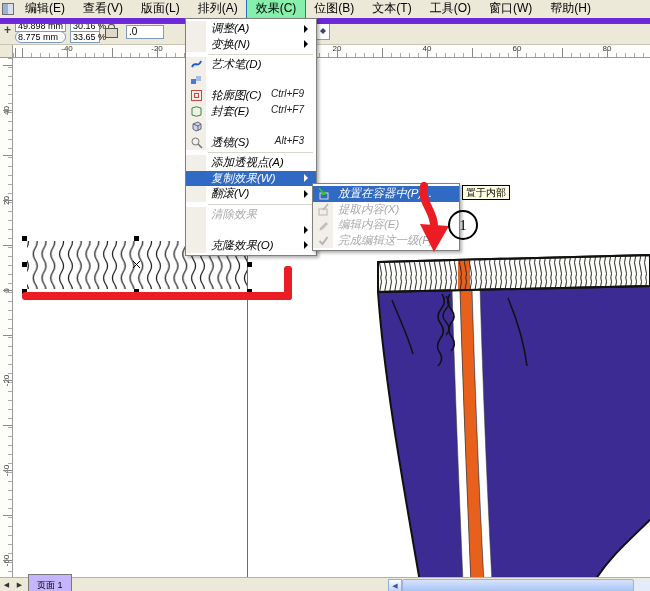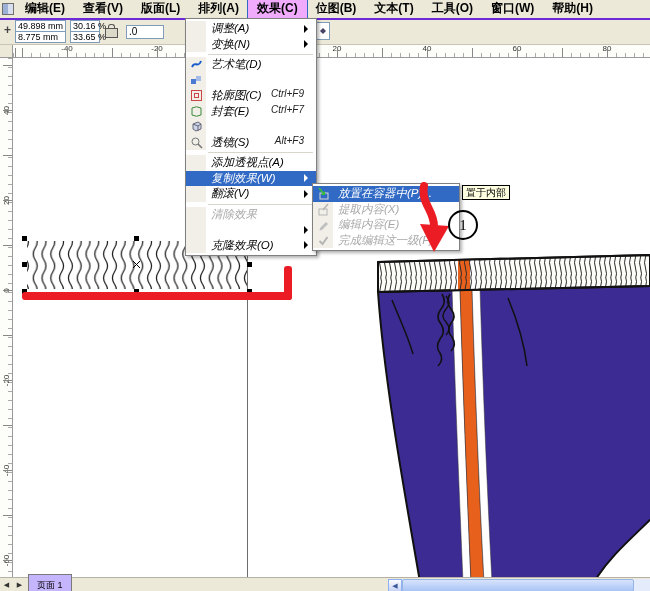--- a/index.html
+++ b/index.html
@@ -1,25 +1,25 @@
 <!DOCTYPE html>
 <html><head>
 <meta charset="utf-8">
 <style>
   html,body{margin:0;padding:0;}
   #app{position:relative;width:650px;height:591px;background:#fff;overflow:hidden;
        font-family:"Liberation Sans","DejaVu Sans",sans-serif;color:#000;cursor:default;}
 
   
   .menubar{position:absolute;left:0;top:0;width:100%;height:18px;background:#ece9d8;
-           border-bottom:2px solid #6d28d9;display:flex;align-items:center;font-size:12px;z-index:10;font-weight:bold;}
+           border-bottom:6px solid #6d28d9;display:flex;align-items:center;font-size:12px;z-index:10;}
   .appicon{width:12px;height:12px;margin:0 2px;border:1px solid #6f6f6f;background:
            linear-gradient(90deg,#9db0d6 50%,#d8e0f0 50%);box-sizing:border-box;}
   .menu-item{padding:1px 9px 2px;white-space:nowrap;}
-  .menu-item.active{background:#f0abfc;outline:1px solid #316ac5;}
+  .menu-item.active{background:#86efac;outline:1px solid #316ac5;}
 
   
   .propbar{position:absolute;left:0;top:18px;width:100%;height:26px;background:#ece9d8;
            border-bottom:1px solid #c9c5b6;font-size:9px;z-index:5;}
   .posicon{position:absolute;left:2px;top:4px;width:11px;height:17px;font-size:12px;font-weight:bold;
            color:#444;line-height:17px;text-align:center;}
   .pfield{position:absolute;height:10px;background:#fff;border:1px solid #7f9db9;font-size:9px;
           padding:0 2px;line-height:10px;box-sizing:content-box;font-family:inherit;}
   .plabel{position:absolute;font-size:9px;}
   .lock{position:absolute;left:105px;top:10px;width:11px;height:8px;border:1px solid #555;background:#dcd9c8;}
@@ -107,21 +107,21 @@
     <span class="menu-item">位图(B)</span>
     <span class="menu-item">文本(T)</span>
     <span class="menu-item">工具(O)</span>
     <span class="menu-item">窗口(W)</span>
     <span class="menu-item">帮助(H)</span>
   </div>
 
   <div class="propbar">
     <span class="posicon">+</span>
     <input class="pfield" style="left: 15px; top: 2px; width: 45px;" readonly="" value="49.898 mm">
-    <input class="pfield" style="left: 15px; top: 13px; width: 45px;" readonly="" value="8.775 mm">
+    <input class="pfield" style="left: 15px; top: 13px; width: 45px; border-radius: 6px;" readonly="" value="8.775 mm">
     <input class="pfield" style="left: 70px; top: 2px; width: 24px;" readonly="" value="30.16">
     <input class="pfield" style="left: 70px; top: 13px; width: 24px;" readonly="" value="33.65">
     <span class="plabel" style="left:98px;top:3px;">%</span>
     <span class="plabel" style="left:98px;top:14px;">%</span>
     <span class="lock"></span>
     <input class="pfield" style="left: 126px; top: 7px; width: 32px; height: 12px; line-height: 12px; font-size: 10px;" readonly="" value=".0">
     <span class="mini-spin">
         <i class="up"></i>
         <i class="dn"></i>
       </span>

